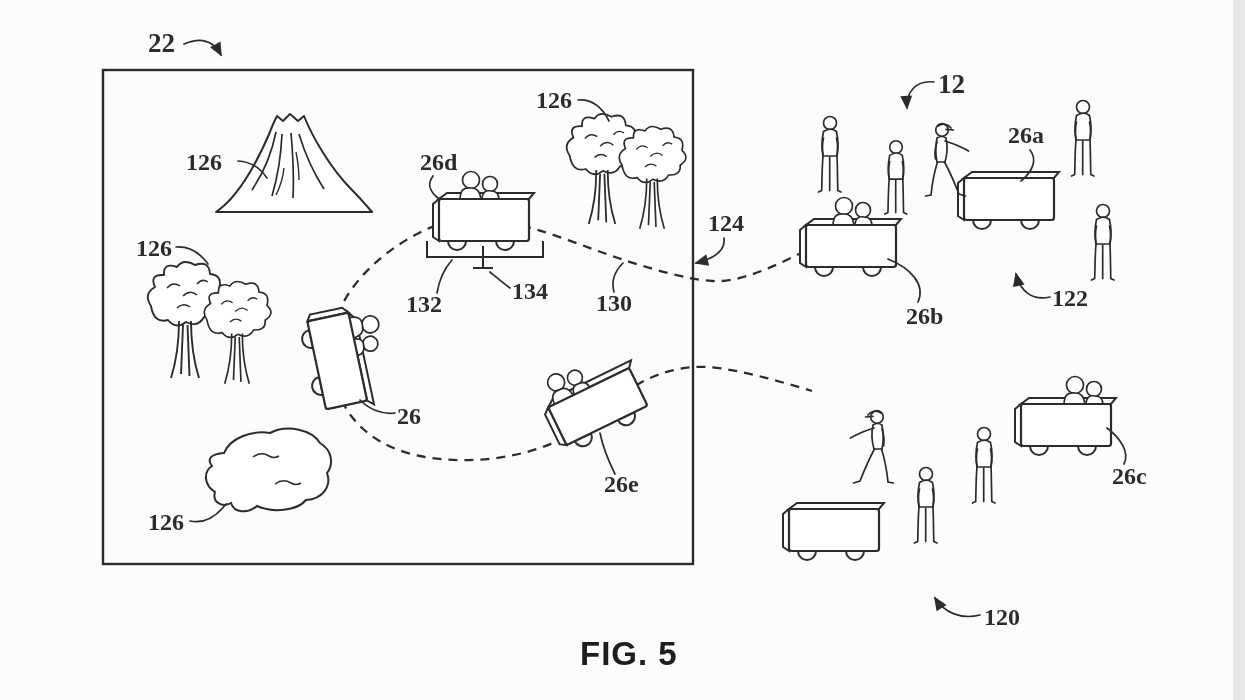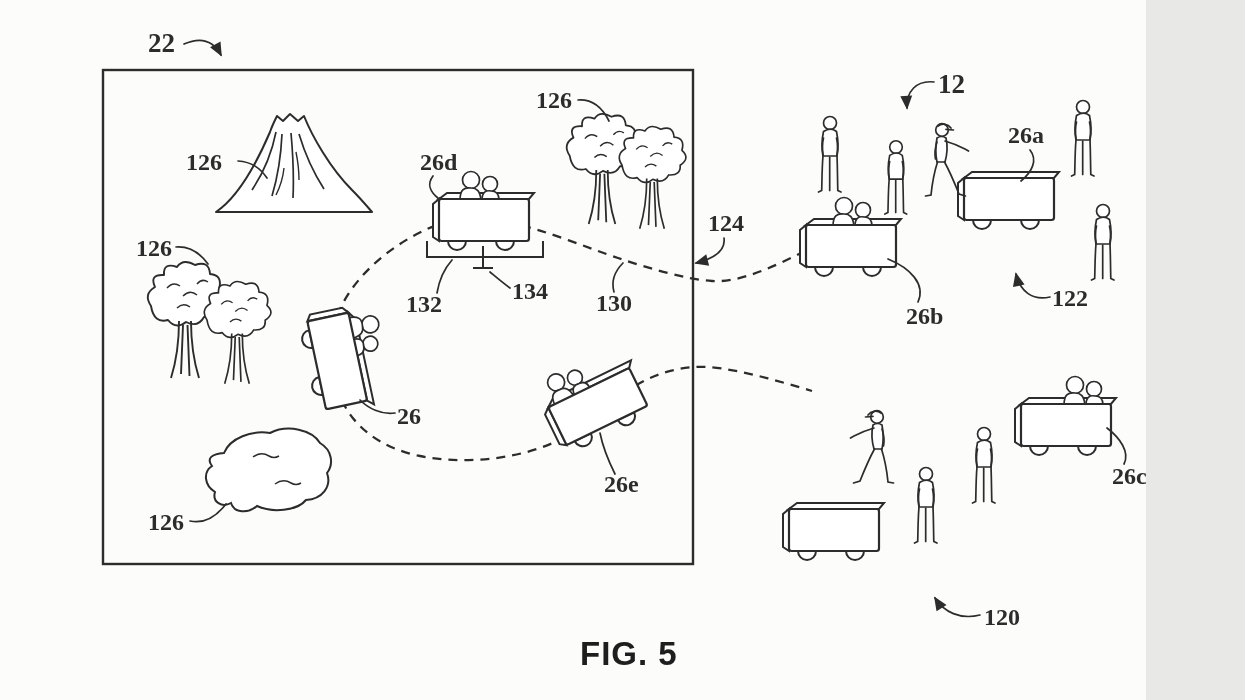--- a/index.html
+++ b/index.html
@@ -1,16 +1,16 @@
 <!DOCTYPE html>
 <html><head>
 <meta charset="utf-8">
 <style>
   html,body{margin:0;padding:0;background:#e8e8e6;}
-  #stage{position:relative;width:1146px;height:700px;background:#1d4ed8;overflow:hidden;
+  #stage{position:relative;width:1233px;height:700px;background:#1d4ed8;overflow:hidden;
          font-family:"Liberation Serif","DejaVu Serif",serif;}
   svg{display:block;}
   .ref{font:700 24px "Liberation Serif","DejaVu Serif",serif;fill:#2c2c2c;}
   .ref-big{font:700 27px "Liberation Serif","DejaVu Serif",serif;fill:#2c2c2c;}
   .caption{font:700 33px "Liberation Sans","DejaVu Sans",sans-serif;letter-spacing:1px;fill:#1e1e1e;}
 </style>
 </head>
 <body>
 
 <div id="stage">

